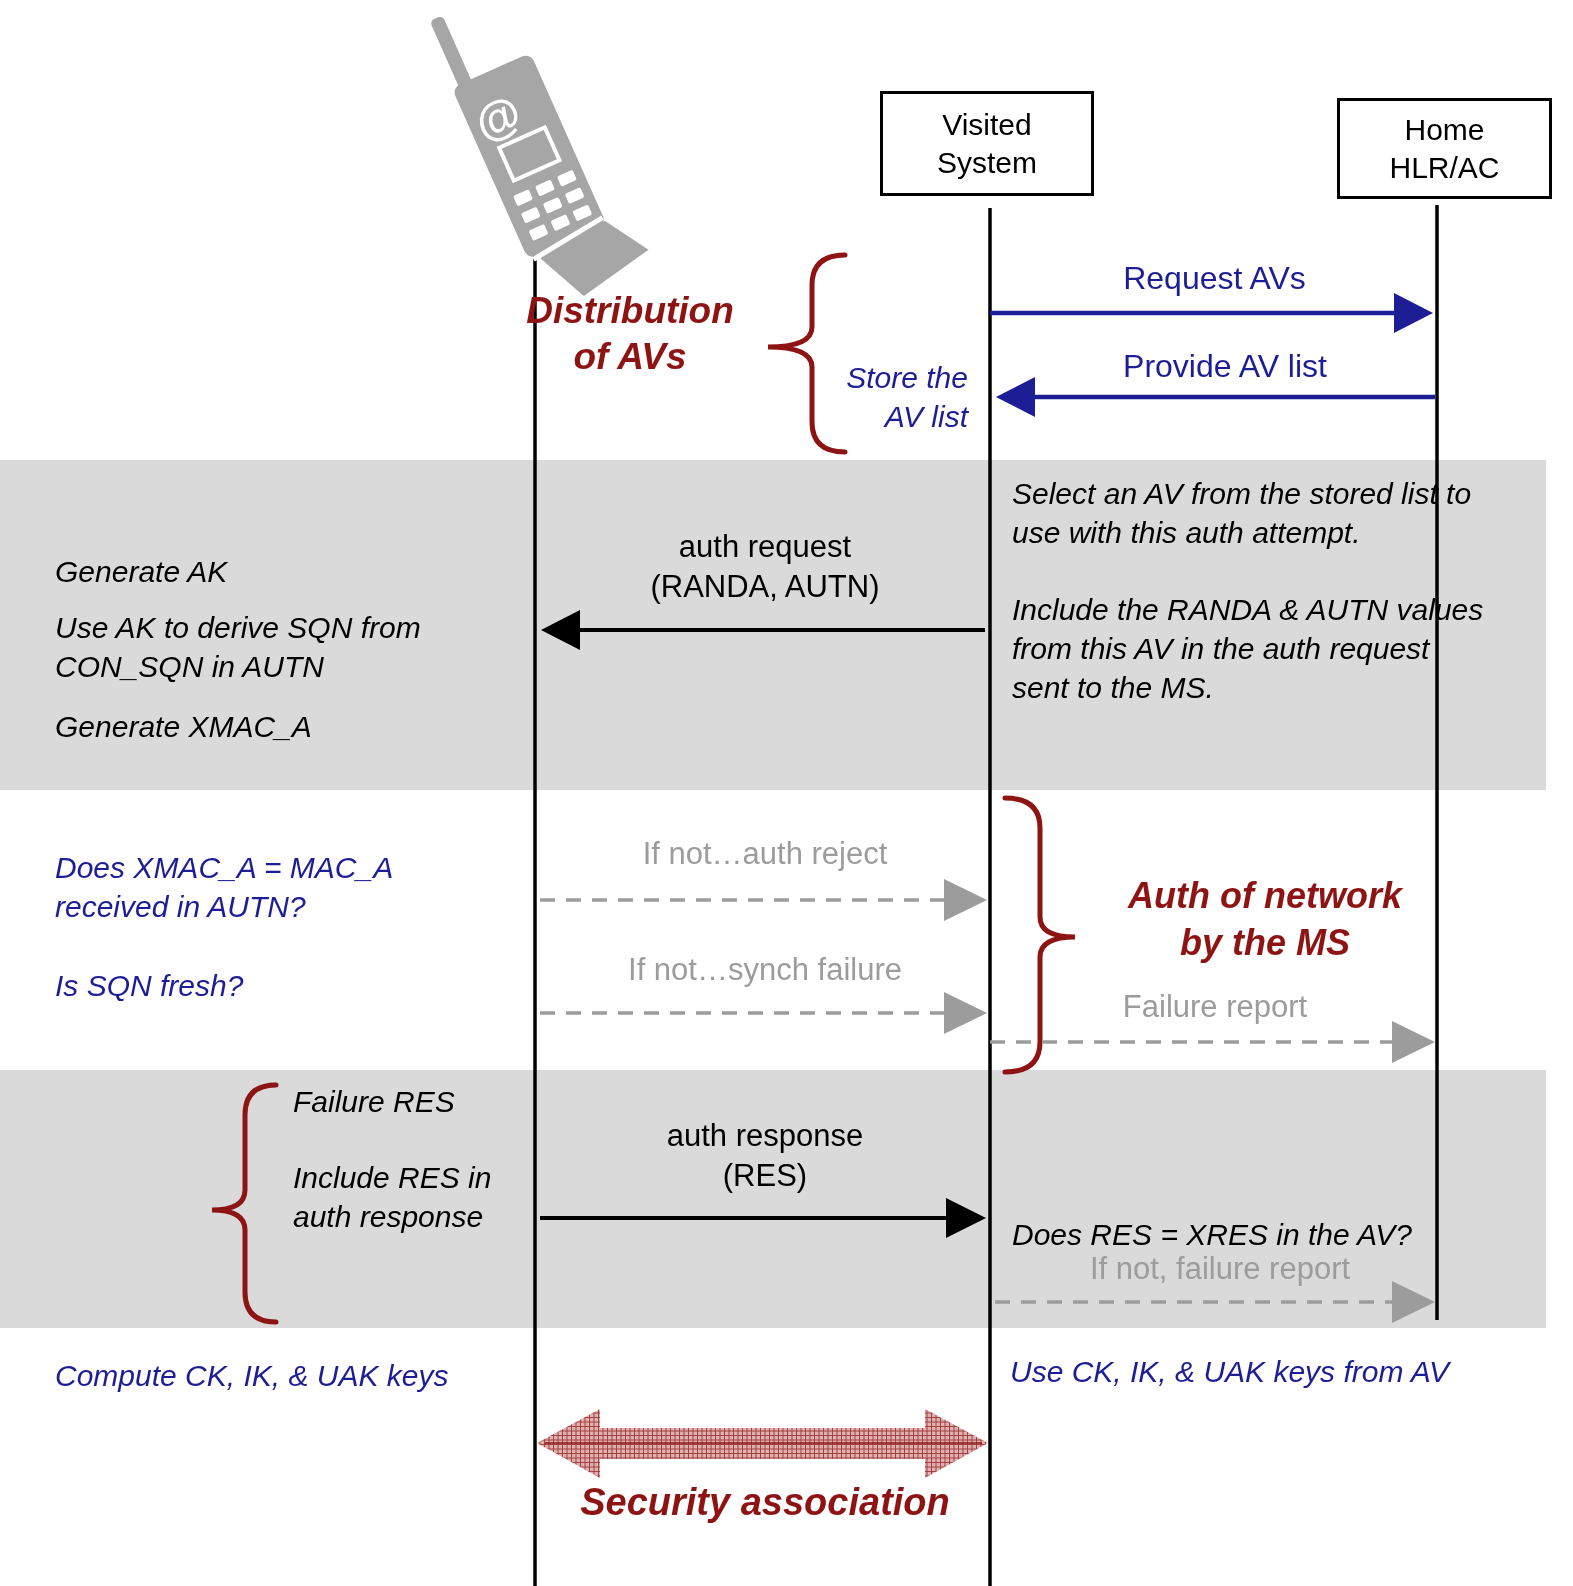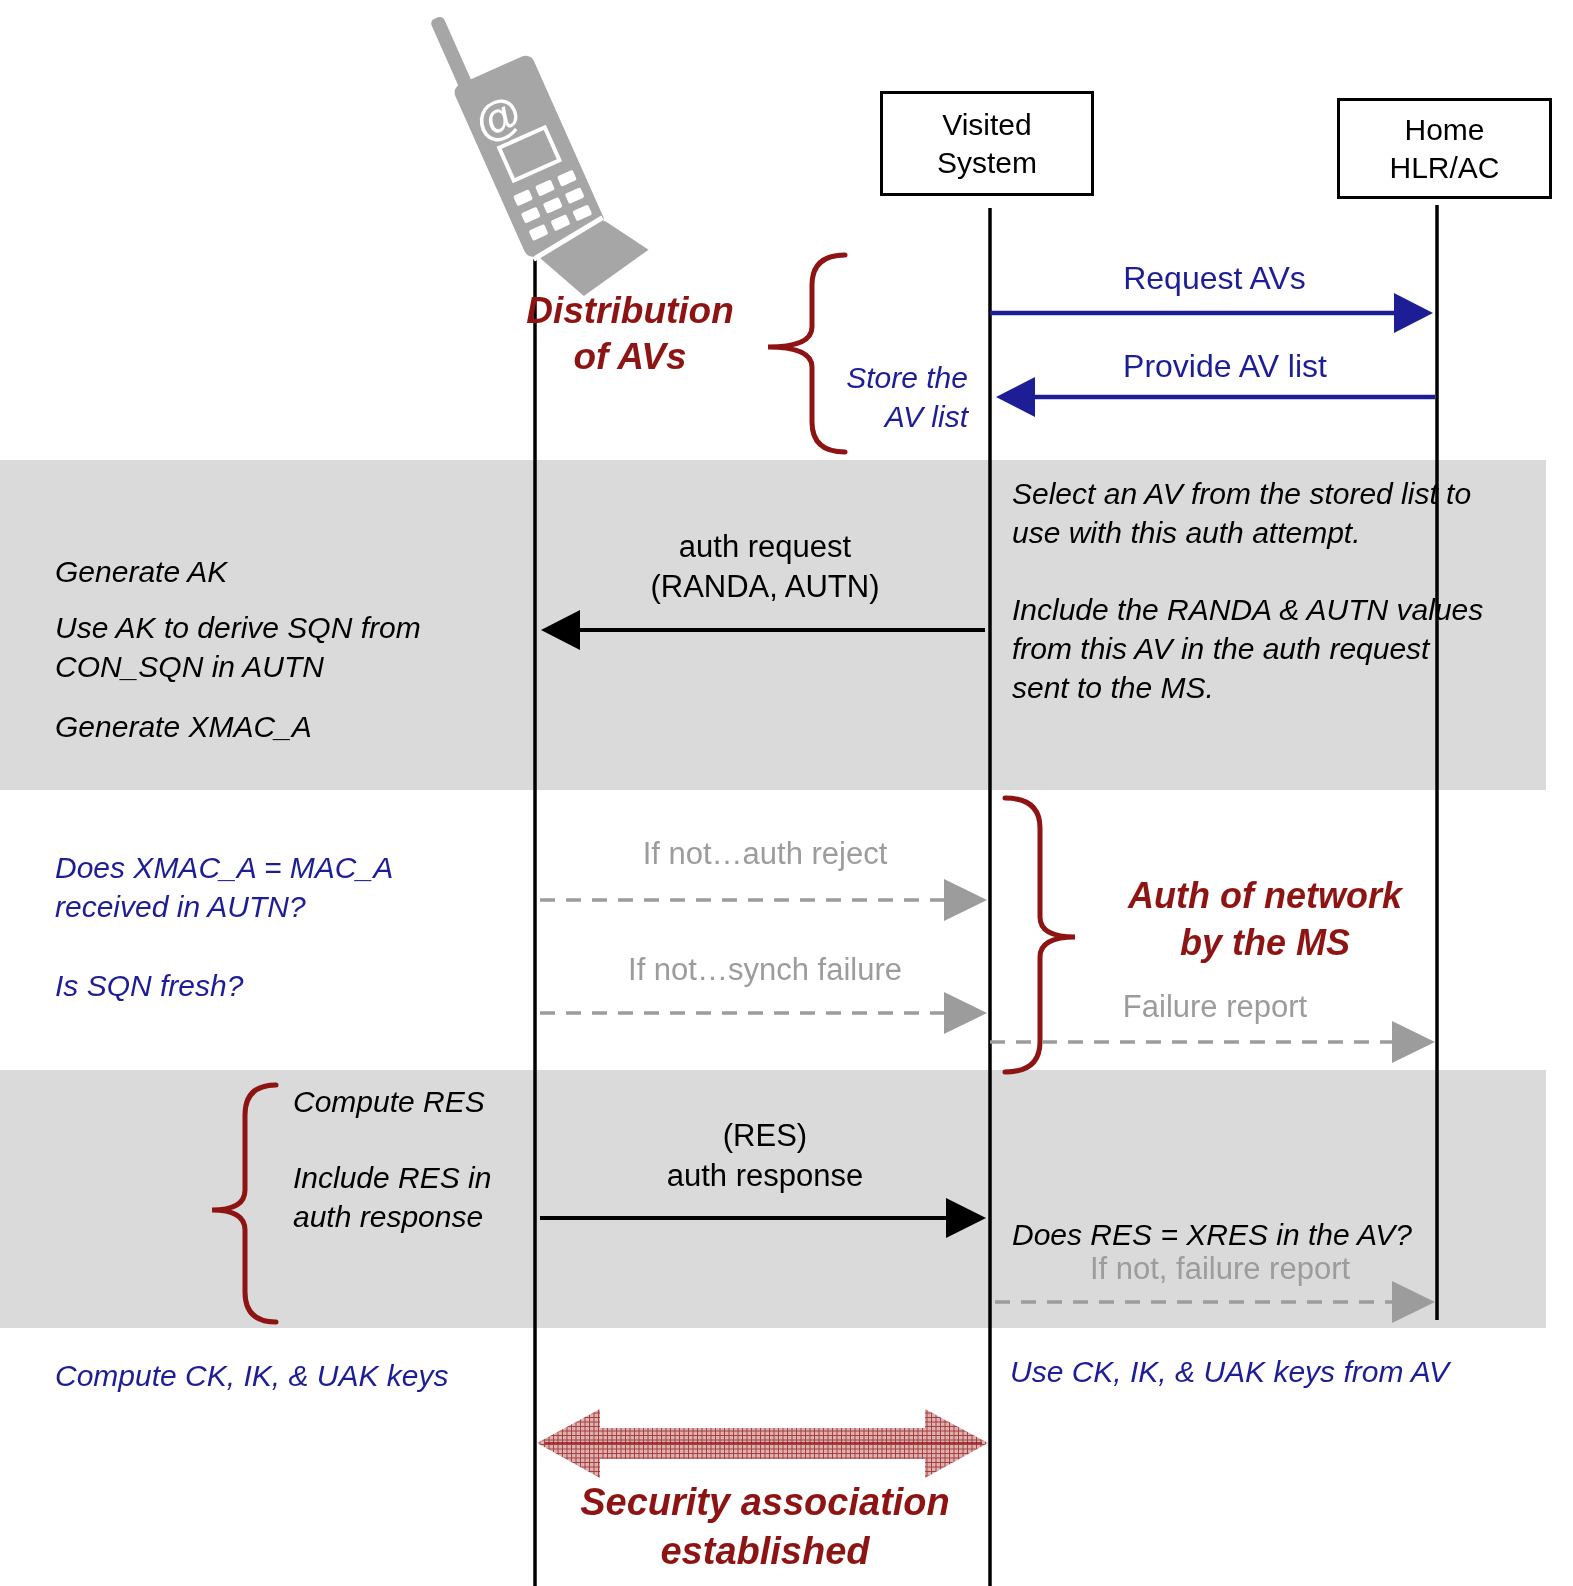--- a/index.html
+++ b/index.html
@@ -150,29 +150,28 @@
   <div class="abs navy-note" style="left:55px;top:848px;width:400px;">Does XMAC_A = MAC_A received in AUTN?</div>
   <div class="abs navy-note" style="left:55px;top:966px;">Is SQN fresh?</div>
   <div class="abs gray-label" style="left:555px;top:836px;width:420px;">If not…auth reject</div>
   <div class="abs gray-label clip" style="left:555px;top:952px;width:420px;height:37px;">If not…synch failure</div>
   <div class="abs red-title" style="left:1080px;top:872px;width:370px;font-size:36px;line-height:47px;">
     <div>Auth of network</div>
     <div>by the MS</div>
   </div>
   <div class="abs gray-label clip" style="left:990px;top:989px;width:450px;height:38px;">Failure report</div>
 
-  <div class="abs black-note" style="left:293px;top:1082px;">Compute RES</div>
+  <div class="abs black-note" style="left:293px;top:1082px;">Failure RES</div>
   <div class="abs black-note" style="left:293px;top:1158px;width:225px;">Include RES in auth response</div>
   <div class="abs msg-label" style="left:555px;top:1116px;width:420px;">
+    <div>auth response</div>
     <div>(RES)</div>
-    <div>auth response</div>
   </div>
   <div class="abs black-note" style="left:1012px;top:1196px;width:520px;margin-top:19px;">Does RES = XRES in the AV?</div>
   <div class="abs gray-label clip" style="left:1000px;top:1251px;width:440px;height:37px;">If not, failure report</div>
 
   <div class="abs navy-note" style="left:55px;top:1356px;">Compute CK, IK, &amp; UAK keys</div>
   <div class="abs navy-note" style="left:1010px;top:1352px;">Use CK, IK, &amp; UAK keys from AV</div>
   <div class="abs red-title" style="left:520px;top:1478px;width:490px;font-size:38px;line-height:49px;">
     <div>Security association</div>
-    <div>established</div>
   </div>
 
 </div>
 
 </body></html>

